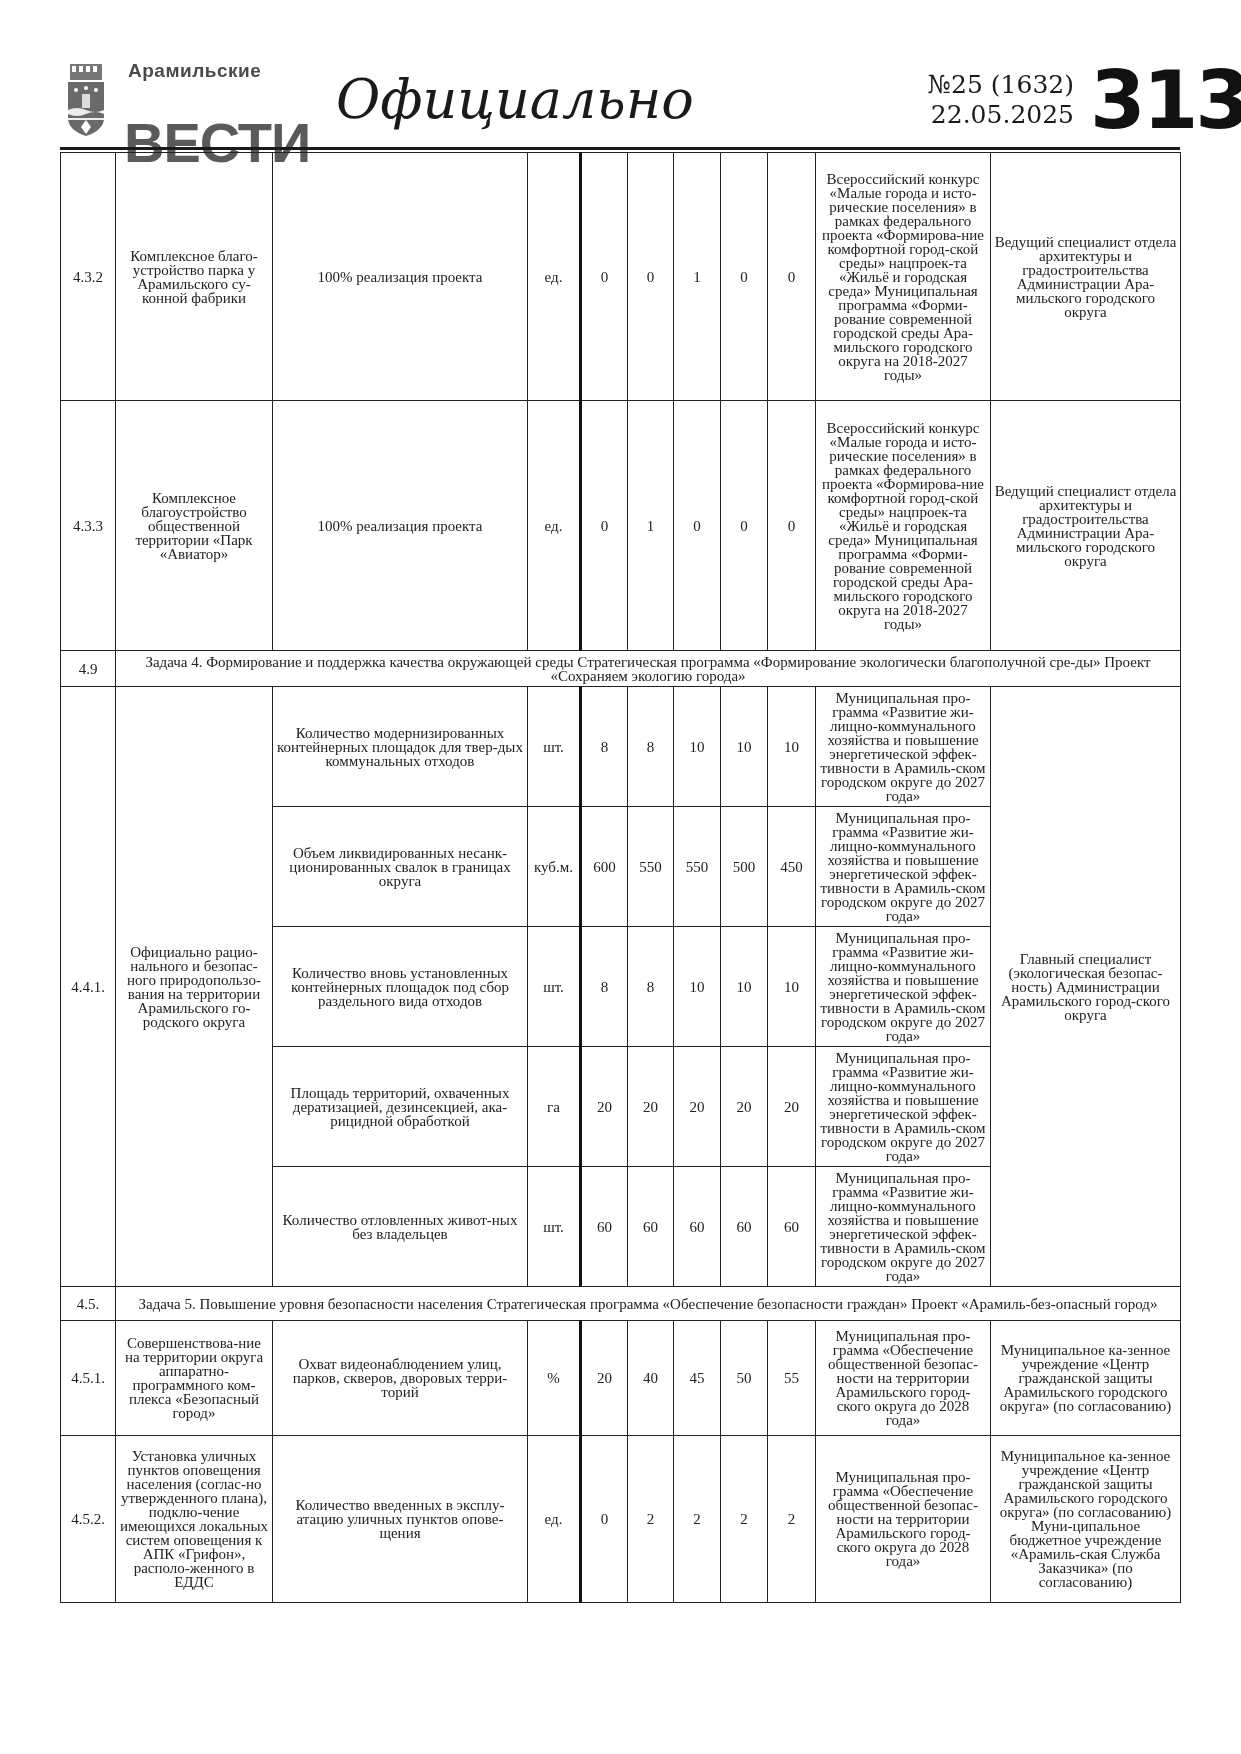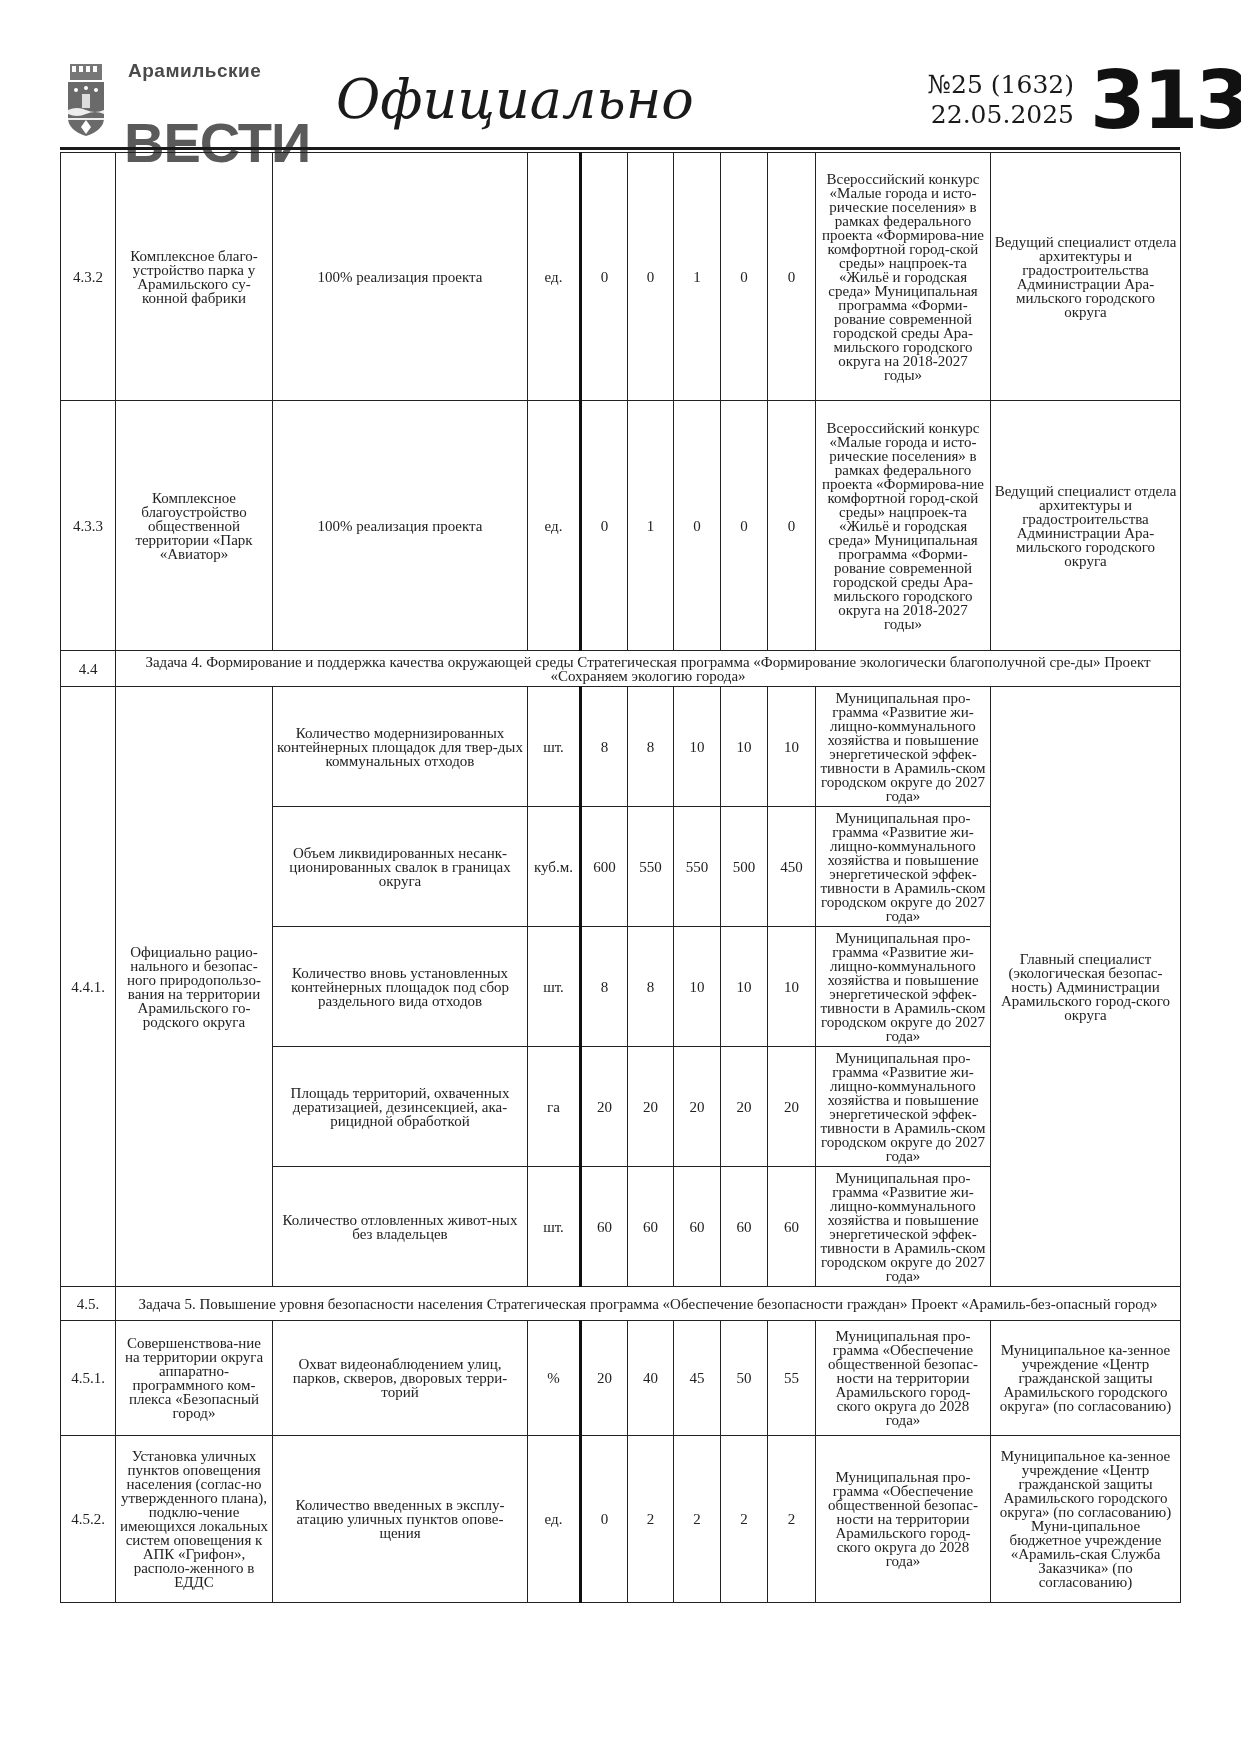--- a/index.html
+++ b/index.html
@@ -96,21 +96,21 @@
       <td class="small sep">0</td>
       <td class="small">1</td>
       <td class="small">0</td>
       <td class="small">0</td>
       <td class="small">0</td>
       <td class="narrow">Всероссийский конкурс «Малые города и исто-рические поселения» в рамках федерального проекта «Формирова-ние комфортной город-ской среды» нацпроек-та «Жильё и городская среда» Муниципальная программа «Форми-рование современной городской среды Ара-мильского городского округа на 2018-2027 годы»</td>
       <td class="narrow">Ведущий специалист отдела архитектуры и градостроительства Администрации Ара-мильского городского округа</td>
     </tr>
 
     <tr style="height:36px">
-      <td class="code">4.4</td>
+      <td class="code">4.9</td>
       <td class="task" colspan="10">Задача 4. Формирование и поддержка качества окружающей среды Стратегическая программа «Формирование экологически благополучной сре-ды» Проект «Сохраняем экологию города»</td>
     </tr>
 
     <tr style="height:120px">
       <td class="code" rowspan="5">4.4.1.</td>
       <td class="narrow" rowspan="5">Официально рацио-нального и безопас-ного природопользо-вания на территории Арамильского го-родского округа</td>
       <td>Количество модернизированных контейнерных площадок для твер-дых коммунальных отходов</td>
       <td class="small">шт.</td>
       <td class="small sep">8</td>
       <td class="small">8</td>

